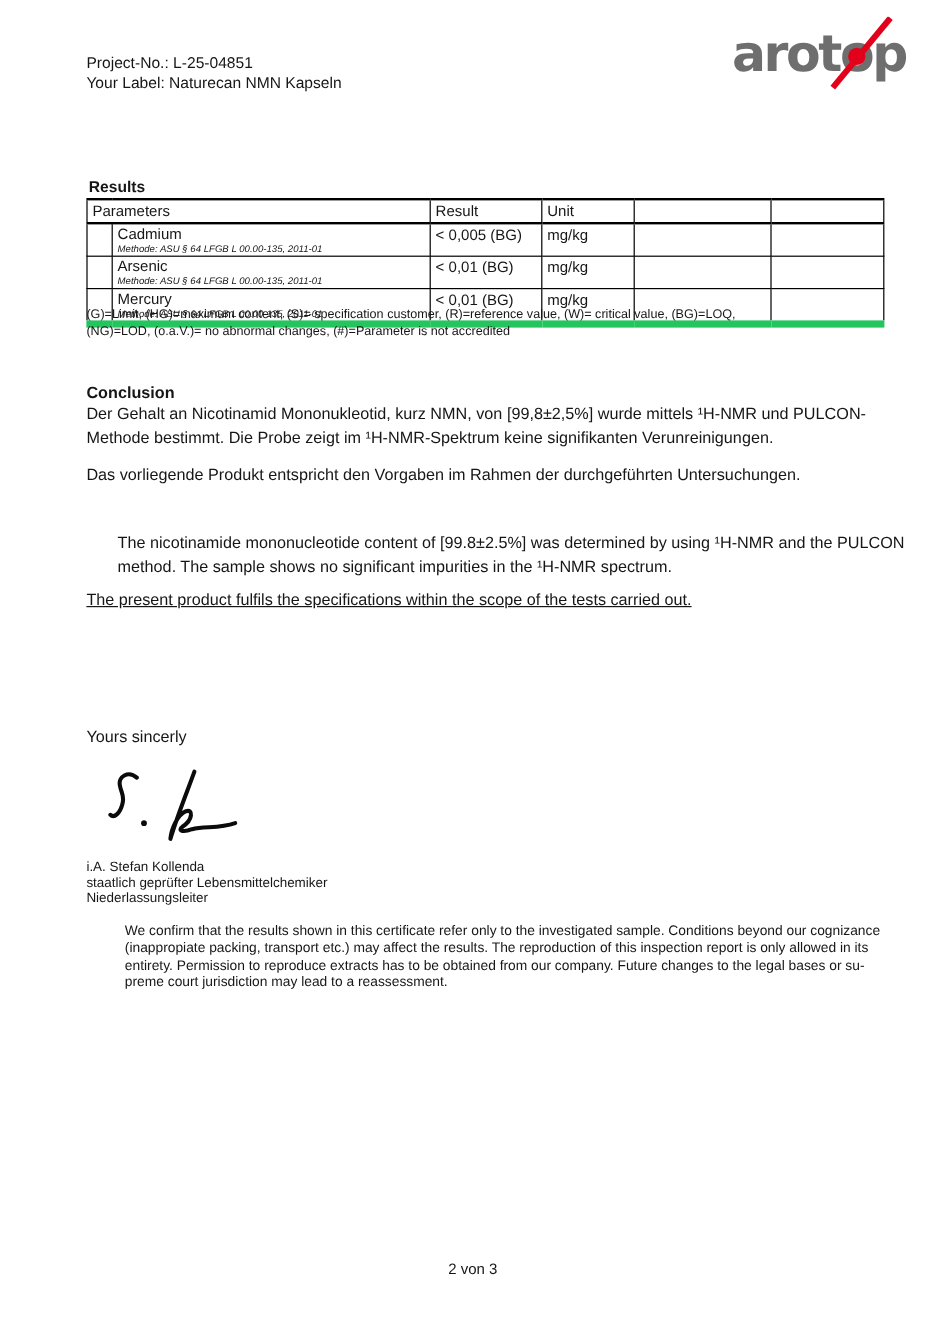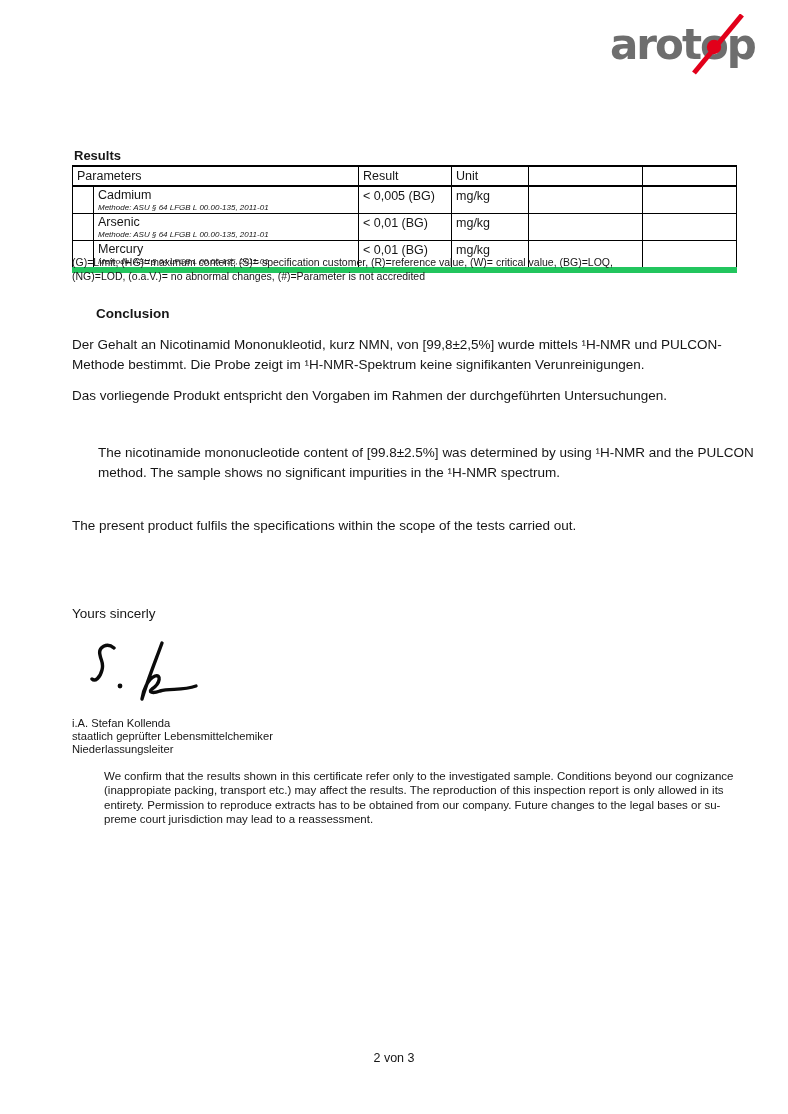--- a/index.html
+++ b/index.html
@@ -15,39 +15,43 @@
   .results-table{position:absolute;left:72px;top:165px;width:664px;border-collapse:collapse;table-layout:fixed;}
   .results-table th,.results-table td{border:1px solid #000;padding:1px 4px;vertical-align:top;overflow:hidden;}
   .results-table thead th{border-top:2px solid #000;border-bottom:2px solid #000;font-size:12.5px;font-weight:normal;text-align:left;height:15px;padding-top:2px;}
   .results-table tbody tr{height:23px;}
   .results-table tbody tr:last-child td{border-bottom:6px solid #22c55e;}
   .results-table tbody td{font-size:12.5px;padding-top:2px;}
   .param-name{font-size:12.5px;line-height:13px;}
   .param-method{font-size:8px;line-height:9px;margin-top:1px;font-style:italic;}
   .legend{position:absolute;left:72px;top:256px;width:672px;font-size:10.5px;line-height:13.5px;white-space:pre-line;}
   
-  .concl-title{position:absolute;left:72px;top:306px;font-size:13.5px;font-weight:bold;margin-left:24px;}
+  .concl-title{position:absolute;left:72px;top:320px;font-size:13.5px;font-weight:bold;}
   .para{position:absolute;left:72px;width:676px;font-size:13.5px;line-height:20px;white-space:pre-line;}
   .p-de1{top:335px;}
   .p-de2{top:386px;}
   .p-en1{top:443px;margin-left:26px;}
-  .p-en2{top:516px;}
+  .p-en2{top:490px;text-decoration:underline;}
   
   .closing{position:absolute;left:72px;top:606px;font-size:13.5px;}
   .sig{position:absolute;left:90px;top:637px;width:115px;height:75px;}
   .sign-block{position:absolute;left:72px;top:717px;font-size:11.2px;line-height:13.2px;}
   
   .disclaimer{position:absolute;left:72px;top:769px;width:676px;font-size:11.5px;line-height:14.3px;white-space:pre-line;margin-left:32px;}
   .footer{position:absolute;left:0;right:0;top:1051px;text-align:center;font-size:12.5px;}
 </style>
 </head>
 <body>
 
 <div class="page">
 
+  <div class="proj">
+    <div>Project-No.: L-25-04851</div>
+    <div>Your Label: Naturecan NMN Kapseln</div>
+  </div>
 
   <div class="logo">
     <svg width="156" height="64" viewBox="0 0 156 64">
       <text x="0" y="45" font-family="'DejaVu Sans',sans-serif" font-size="42" font-weight="bold" letter-spacing="-2" fill="#6e6e6e">arotop</text>
       <circle cx="104" cy="33" r="7.2" fill="#e2001a"></circle>
       <line x1="84" y1="59" x2="132" y2="1" stroke-width="5" stroke="#e2001a"></line>
     </svg>
   </div>
 
   <div class="results-title">Results</div>

